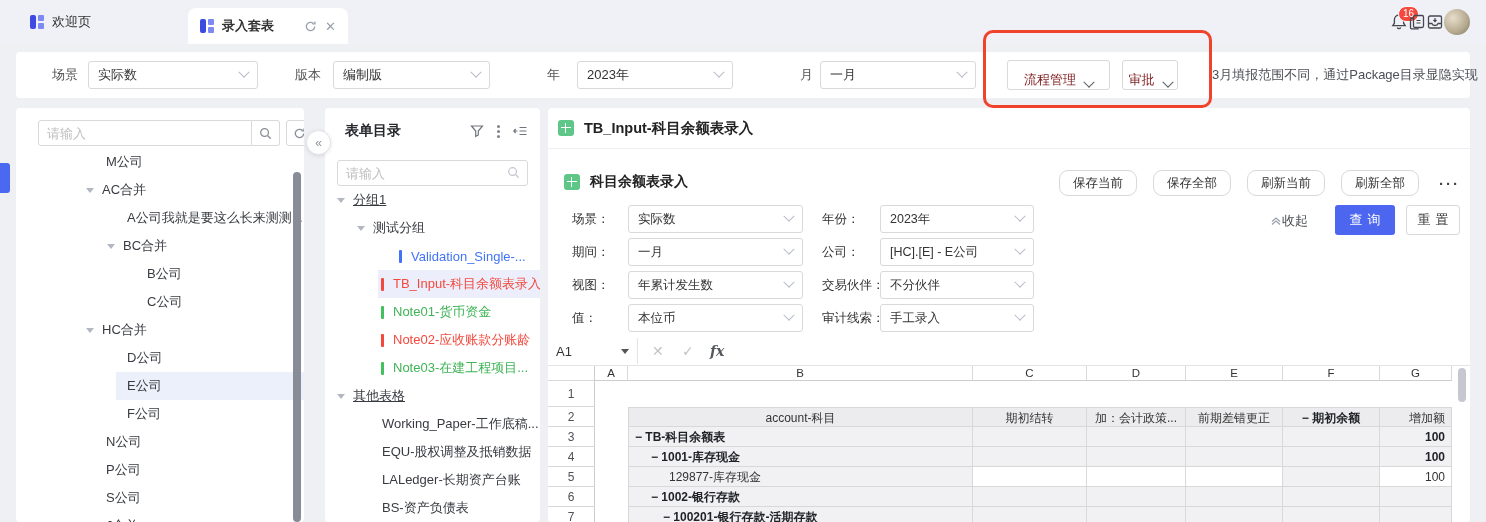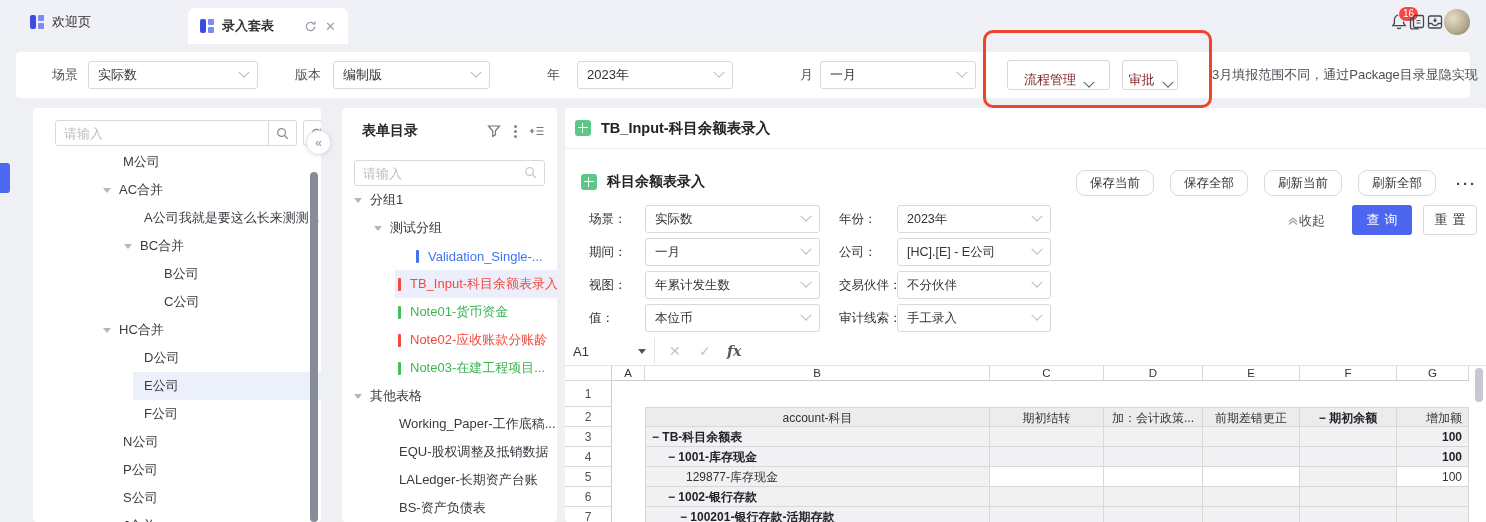--- a/index.html
+++ b/index.html
@@ -25,21 +25,21 @@
   #filterbar{position:absolute;left:16px;top:52px;width:1454px;height:46px;background:#fff;border-radius:4px;}
   .flabel{position:absolute;top:0;height:46px;line-height:46px;font-size:13px;color:#555;}
   .fbox{position:absolute;top:9px;height:28px;border:1px solid #d9d9d9;border-radius:3px;box-sizing:border-box;display:flex;align-items:center;padding:0 9px;font-size:13px;color:#333;background:#fff;}
   .chev{width:7px;height:7px;border-right:1.4px solid #b9bec7;border-bottom:1.4px solid #b9bec7;transform:rotate(45deg) translate(-2px,-2px);flex:none;margin-left:auto;}
   .dchev{width:7px;height:7px;border-right:1.4px solid #5a5f66;border-bottom:1.4px solid #5a5f66;transform:rotate(45deg) translate(-2px,-2px);flex:none;}
   .obtn{position:absolute;top:8px;height:30px;border:1px solid #d9d9d9;border-radius:3px;box-sizing:border-box;background:#fff;display:flex;align-items:flex-end;justify-content:center;gap:9px;font-size:13px;color:#7f1d1d;}
   #filter-note{position:absolute;left:1196px;top:0;height:46px;line-height:46px;font-size:13px;color:#4c4f55;white-space:nowrap;}
   #annotation-box{position:absolute;left:983px;top:30px;width:223px;height:72px;border:3px solid #f0432c;border-radius:10px;z-index:60;pointer-events:none;}
 
   
-  .panel{position:absolute;background:#fff;border-radius:4px;overflow:hidden;margin-left:17px;}
+  .panel{position:absolute;background:#fff;border-radius:4px;overflow:hidden;}
   #org-panel{left:16px;top:108px;width:288px;height:414px;}
   #form-panel{left:325px;top:108px;width:215px;height:414px;}
   #main-panel{left:548px;top:108px;width:922px;height:414px;}
   #module-indicator{position:absolute;left:0;top:163px;width:10px;height:30px;background:#4b68f0;border-radius:0 3px 3px 0;}
   #collapse-fab{position:absolute;left:306px;top:130px;width:25px;height:25px;border-radius:50%;background:#fff;border:1px solid #e1e3e9;box-shadow:0 1px 4px rgba(0,0,0,.10);z-index:40;display:flex;align-items:center;justify-content:center;font-size:12px;color:#8e939c;box-sizing:border-box;}
 
   
   .srch{display:flex;align-items:center;}
   .sinput{height:26px;border:1px solid #d9d9d9;border-radius:3px 0 0 3px;box-sizing:border-box;padding:0 8px;font-size:13px;color:#333;outline:none;background:#fff;font-family:inherit;}
   .sinput::placeholder{color:#bfbfbf;}
@@ -61,21 +61,21 @@
   .t2{padding-left:131px;}
   .sel-org{background:linear-gradient(90deg,transparent 100px,#ecf0fa 100px);}
   #org-scroll{position:absolute;right:3px;top:64px;width:8px;height:350px;background:#878c96;border-radius:4px;}
 
   #form-head{position:absolute;left:20px;top:14px;right:12px;display:flex;align-items:center;}
   #form-title{font-size:14px;font-weight:bold;color:#26282c;}
   #form-head-icons{margin-left:auto;display:flex;align-items:center;gap:13px;}
   #form-search{position:absolute;left:12px;top:52px;}
   .sico-in{position:absolute;right:20px;top:58px;}
   #form-tree{position:absolute;left:0;top:78px;right:0;}
-  .g0{padding-left:12px;}
+  .g0{padding-left:12px;text-decoration:underline;}
   .g1{padding-left:32px;}
   .g2{padding-left:56px;}
   .g3{padding-left:74px;}
   .g1p{padding-left:57px;}
   .fbar{width:3px;height:13px;border-radius:1px;margin-right:9px;flex:none;}
   .bar-blue{background:#4173f4;} .bar-red{background:#f3493d;} .bar-green{background:#43bf5c;}
   .c-blue{color:#4173f4;} .c-red{color:#f3493d;} .c-green{color:#3eb455;}
   .sel-form{background:linear-gradient(90deg,transparent 53px,#eceffb 53px);}
   .kebab{display:flex;flex-direction:column;gap:2px;}
   .kebab i{width:3px;height:3px;border-radius:50%;background:#80848c;}

